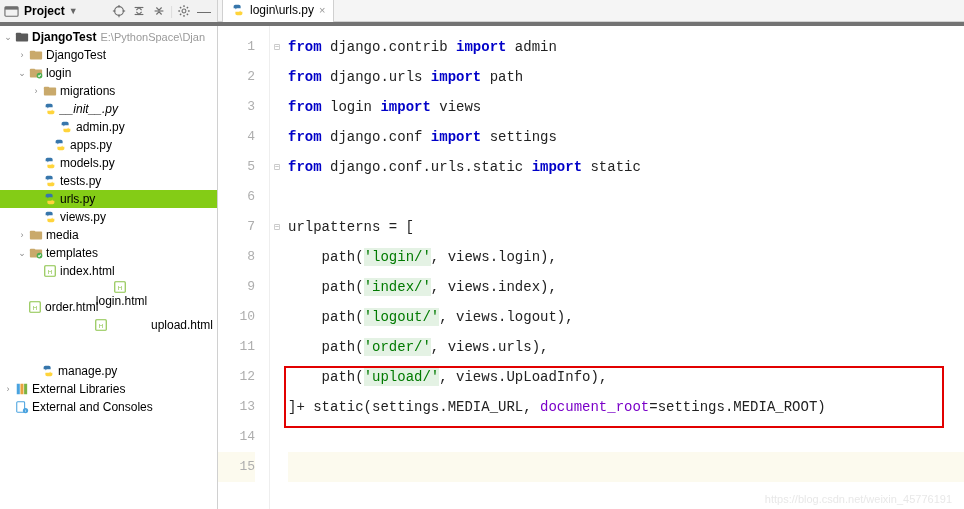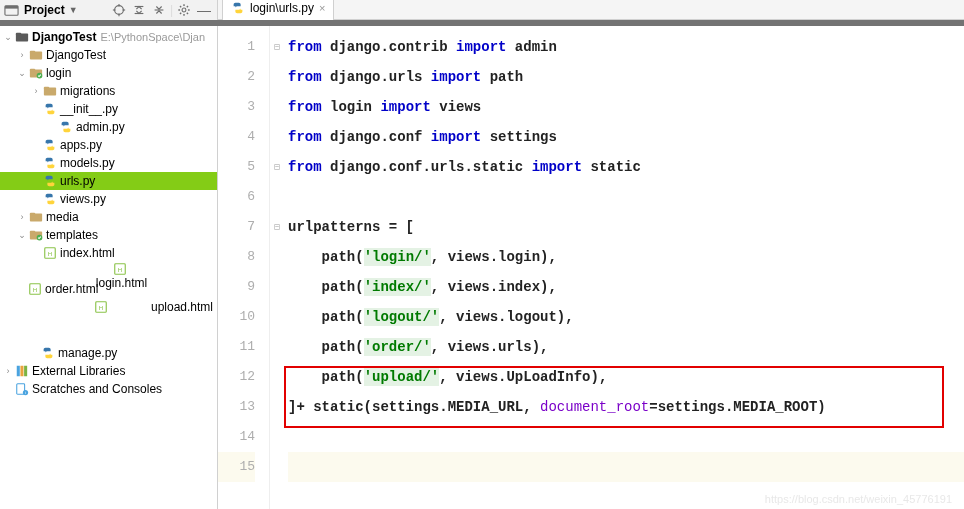--- a/index.html
+++ b/index.html
@@ -1,18 +1,18 @@
 <!DOCTYPE html>
 <html><head>
 <meta charset="utf-8">
 <style>
   * { margin: 0; padding: 0; box-sizing: border-box; }
   body { font-family: "Segoe UI", Arial, sans-serif; font-size: 12px; background: #fff; color: #000; width: 964px; height: 509px; overflow: hidden; }
   .root { display: flex; flex-direction: column; height: 100%; }
-  .top { display: flex; height: 26px; border-bottom: 6px solid #737373; align-items: stretch; }
+  .top { display: flex; height: 26px; border-bottom: 4px solid #737373; align-items: stretch; }
   .project-toolbar { display: flex; align-items: center; gap: 2px; padding: 0 4px; border-right: 1px solid #d0d0d0; width: 218px; background: #f2f2f2; }
   .project-toolbar .label { font-weight: bold; margin-right: 2px; }
   .project-toolbar .chev { font-size: 9px; color: #666; margin-right: 6px; }
   .tb-ico { width: 18px; height: 18px; display: inline-flex; align-items: center; justify-content: center; color: #6e6e6e; cursor: pointer; }
   .tab-strip { flex: 1; display: flex; align-items: flex-end; padding-left: 4px; border-bottom: 1px solid #d0d0d0; background: #f5f5f5; }
   .tab { display: flex; align-items: center; height: 25px; padding: 0 8px; border: 1px solid #d0d0d0; border-bottom: none; background: #fff; margin-right: 2px; gap: 5px; position: relative; top: 1px; }
   .tab .close { color: #999; font-size: 11px; cursor: pointer; }
   .file-ico { width: 14px; height: 14px; display: inline-flex; align-items: center; justify-content: center; }
   .main { display: flex; flex: 1; min-height: 0; }
   .sidebar { width: 218px; border-right: 1px solid #d0d0d0; overflow: auto; background: #fff; padding-top: 2px; }
@@ -26,23 +26,23 @@
   .editor { flex: 1; display: flex; font-family: "Consolas","Courier New",monospace; font-size: 14px; position: relative; background: #fff; }
   .gutter { width: 52px; padding-top: 6px; text-align: right; padding-right: 14px; color: #aeaeae; background: #fff; user-select: none; border-right: 1px solid #eee; }
   .gutter .ln { height: 30px; line-height: 30px; font-size: 13px; }
   .gutter .ln.hl { background: #fcfaee; }
   .fold-col { width: 14px; padding-top: 6px; }
   .fold-col .fm { height: 30px; display:flex; align-items:center; justify-content:center; color:#bdbdbd; font-size:10px;}
   .code { flex: 1; padding-top: 6px; padding-left: 4px; position: relative; }
   .code .line { height: 30px; line-height: 30px; white-space: pre; }
   .code .line.hl { background: #fcfaee; }
   .kw { color: #0000c8; font-weight: bold; }
-  .str-hl { color: #007a00; font-weight: bold; background: #e4f2e4; padding: 1px 0; }
+  .str-hl { color: #007a00; font-weight: normal; background: #e4f2e4; padding: 1px 0; }
   .kwarg { color: #7a00c8; }
-  .plain { color: #222; font-weight: bold; }
+  .plain { color: #222; }
   .hl-box { position: absolute; border: 2px solid #e20000; pointer-events: none; }
   .watermark { position: absolute; right: 12px; bottom: 4px; color: #e8e8e8; font-size: 11px; font-family: Arial,sans-serif; }
 </style>
 </head>
 <body>
 
 <div class="root">
   <div class="top">
     <div class="project-toolbar">
       <svg class="node-ico" viewBox="0 0 16 16">
@@ -146,59 +146,69 @@
         <div class="tree-row" style="padding-left: 30px;">
           <span class="twisty">›</span>
           <span class="node-ico">
             <svg viewBox="0 0 16 16" width="14" height="14">
               <rect x="1" y="4" width="14" height="9" rx="1" fill="#c9a96b"></rect>
               <rect x="1" y="3" width="6" height="3" rx="1" fill="#c9a96b"></rect>
             </svg>
           </span>
           <span class="node-label">migrations</span>
         </div>
-        <div class="tree-row" style="padding-left: 30px;">
+        <div class="tree-row" style="padding-left: 30px; font-style: italic;">
           <span class="twisty"></span>
           <span class="node-ico">
             <svg viewBox="0 0 16 16" width="14" height="14">
               <path d="M5 2h4c1 0 2 1 2 2v2H7c-1 0-2 1-2 2V6H3V4c0-1 1-2 2-2z" fill="#3776ab"></path>
               <path d="M11 14H7c-1 0-2-1-2-2v-2h4c1 0 2-1 2-2v2h2v2c0 1-1 2-2 2z" fill="#ffd43b"></path>
             </svg>
           </span>
           <span class="node-label">__init__.py</span>
         </div>
         <div class="tree-row" style="padding-left: 30px; margin-left: 16px;">
           <span class="twisty"></span>
           <span class="node-ico">
             <svg viewBox="0 0 16 16" width="14" height="14">
               <path d="M5 2h4c1 0 2 1 2 2v2H7c-1 0-2 1-2 2V6H3V4c0-1 1-2 2-2z" fill="#3776ab"></path>
               <path d="M11 14H7c-1 0-2-1-2-2v-2h4c1 0 2-1 2-2v2h2v2c0 1-1 2-2 2z" fill="#ffd43b"></path>
             </svg>
           </span>
           <span class="node-label">admin.py</span>
         </div>
-        <div class="tree-row" style="padding-left: 30px;">
+        <div class="tree-row" style="padding-left: 40px;">
           <span class="twisty"></span>
           <span class="node-ico">
             <svg viewBox="0 0 16 16" width="14" height="14">
               <path d="M5 2h4c1 0 2 1 2 2v2H7c-1 0-2 1-2 2V6H3V4c0-1 1-2 2-2z" fill="#3776ab"></path>
               <path d="M11 14H7c-1 0-2-1-2-2v-2h4c1 0 2-1 2-2v2h2v2c0 1-1 2-2 2z" fill="#ffd43b"></path>
             </svg>
           </span>
           <span class="node-label">apps.py</span>
         </div>
         <div class="tree-row" style="padding-left: 30px;">
           <span class="twisty"></span>
           <span class="node-ico">
             <svg viewBox="0 0 16 16" width="14" height="14">
               <path d="M5 2h4c1 0 2 1 2 2v2H7c-1 0-2 1-2 2V6H3V4c0-1 1-2 2-2z" fill="#3776ab"></path>
               <path d="M11 14H7c-1 0-2-1-2-2v-2h4c1 0 2-1 2-2v2h2v2c0 1-1 2-2 2z" fill="#ffd43b"></path>
             </svg>
           </span>
           <span class="node-label">models.py</span>
+        </div>
+        <div class="tree-row" style="padding-left: 30px;">
+          <span class="twisty"></span>
+          <span class="node-ico">
+            <svg viewBox="0 0 16 16" width="14" height="14">
+              <path d="M5 2h4c1 0 2 1 2 2v2H7c-1 0-2 1-2 2V6H3V4c0-1 1-2 2-2z" fill="#3776ab"></path>
+              <path d="M11 14H7c-1 0-2-1-2-2v-2h4c1 0 2-1 2-2v2h2v2c0 1-1 2-2 2z" fill="#ffd43b"></path>
+            </svg>
+          </span>
+          <span class="node-label">tests.py</span>
         </div>
         <div class="tree-row sel" style="padding-left: 30px;">
           <span class="twisty"></span>
           <span class="node-ico">
             <svg viewBox="0 0 16 16" width="14" height="14">
               <path d="M5 2h4c1 0 2 1 2 2v2H7c-1 0-2 1-2 2V6H3V4c0-1 1-2 2-2z" fill="#3776ab"></path>
               <path d="M11 14H7c-1 0-2-1-2-2v-2h4c1 0 2-1 2-2v2h2v2c0 1-1 2-2 2z" fill="#ffd43b"></path>
             </svg>
           </span>
           <span class="node-label">urls.py</span>
@@ -298,21 +308,21 @@
         </div>
         <div class="tree-row" style="padding-left: 2px;">
           <span class="twisty"></span>
           <span class="node-ico">
             <svg viewBox="0 0 16 16" width="14" height="14">
               <rect x="2" y="2" width="9" height="12" rx="1" fill="#fff" stroke="#4aa3df" stroke-width="1.2"></rect>
               <circle cx="12" cy="12" r="3" fill="#4aa3df"></circle>
               <text x="12" y="14" font-size="5" text-anchor="middle" fill="#fff">i</text>
             </svg>
           </span>
-          <span class="node-label">Scratches and Consoles</span>
+          <span class="node-label">External and Consoles</span>
         </div>
       </div>
 
     <div class="editor">
       <div class="gutter" id="gutter">
           <div class="ln">1</div>
           <div class="ln">2</div>
           <div class="ln">3</div>
           <div class="ln">4</div>
           <div class="ln">5</div>

